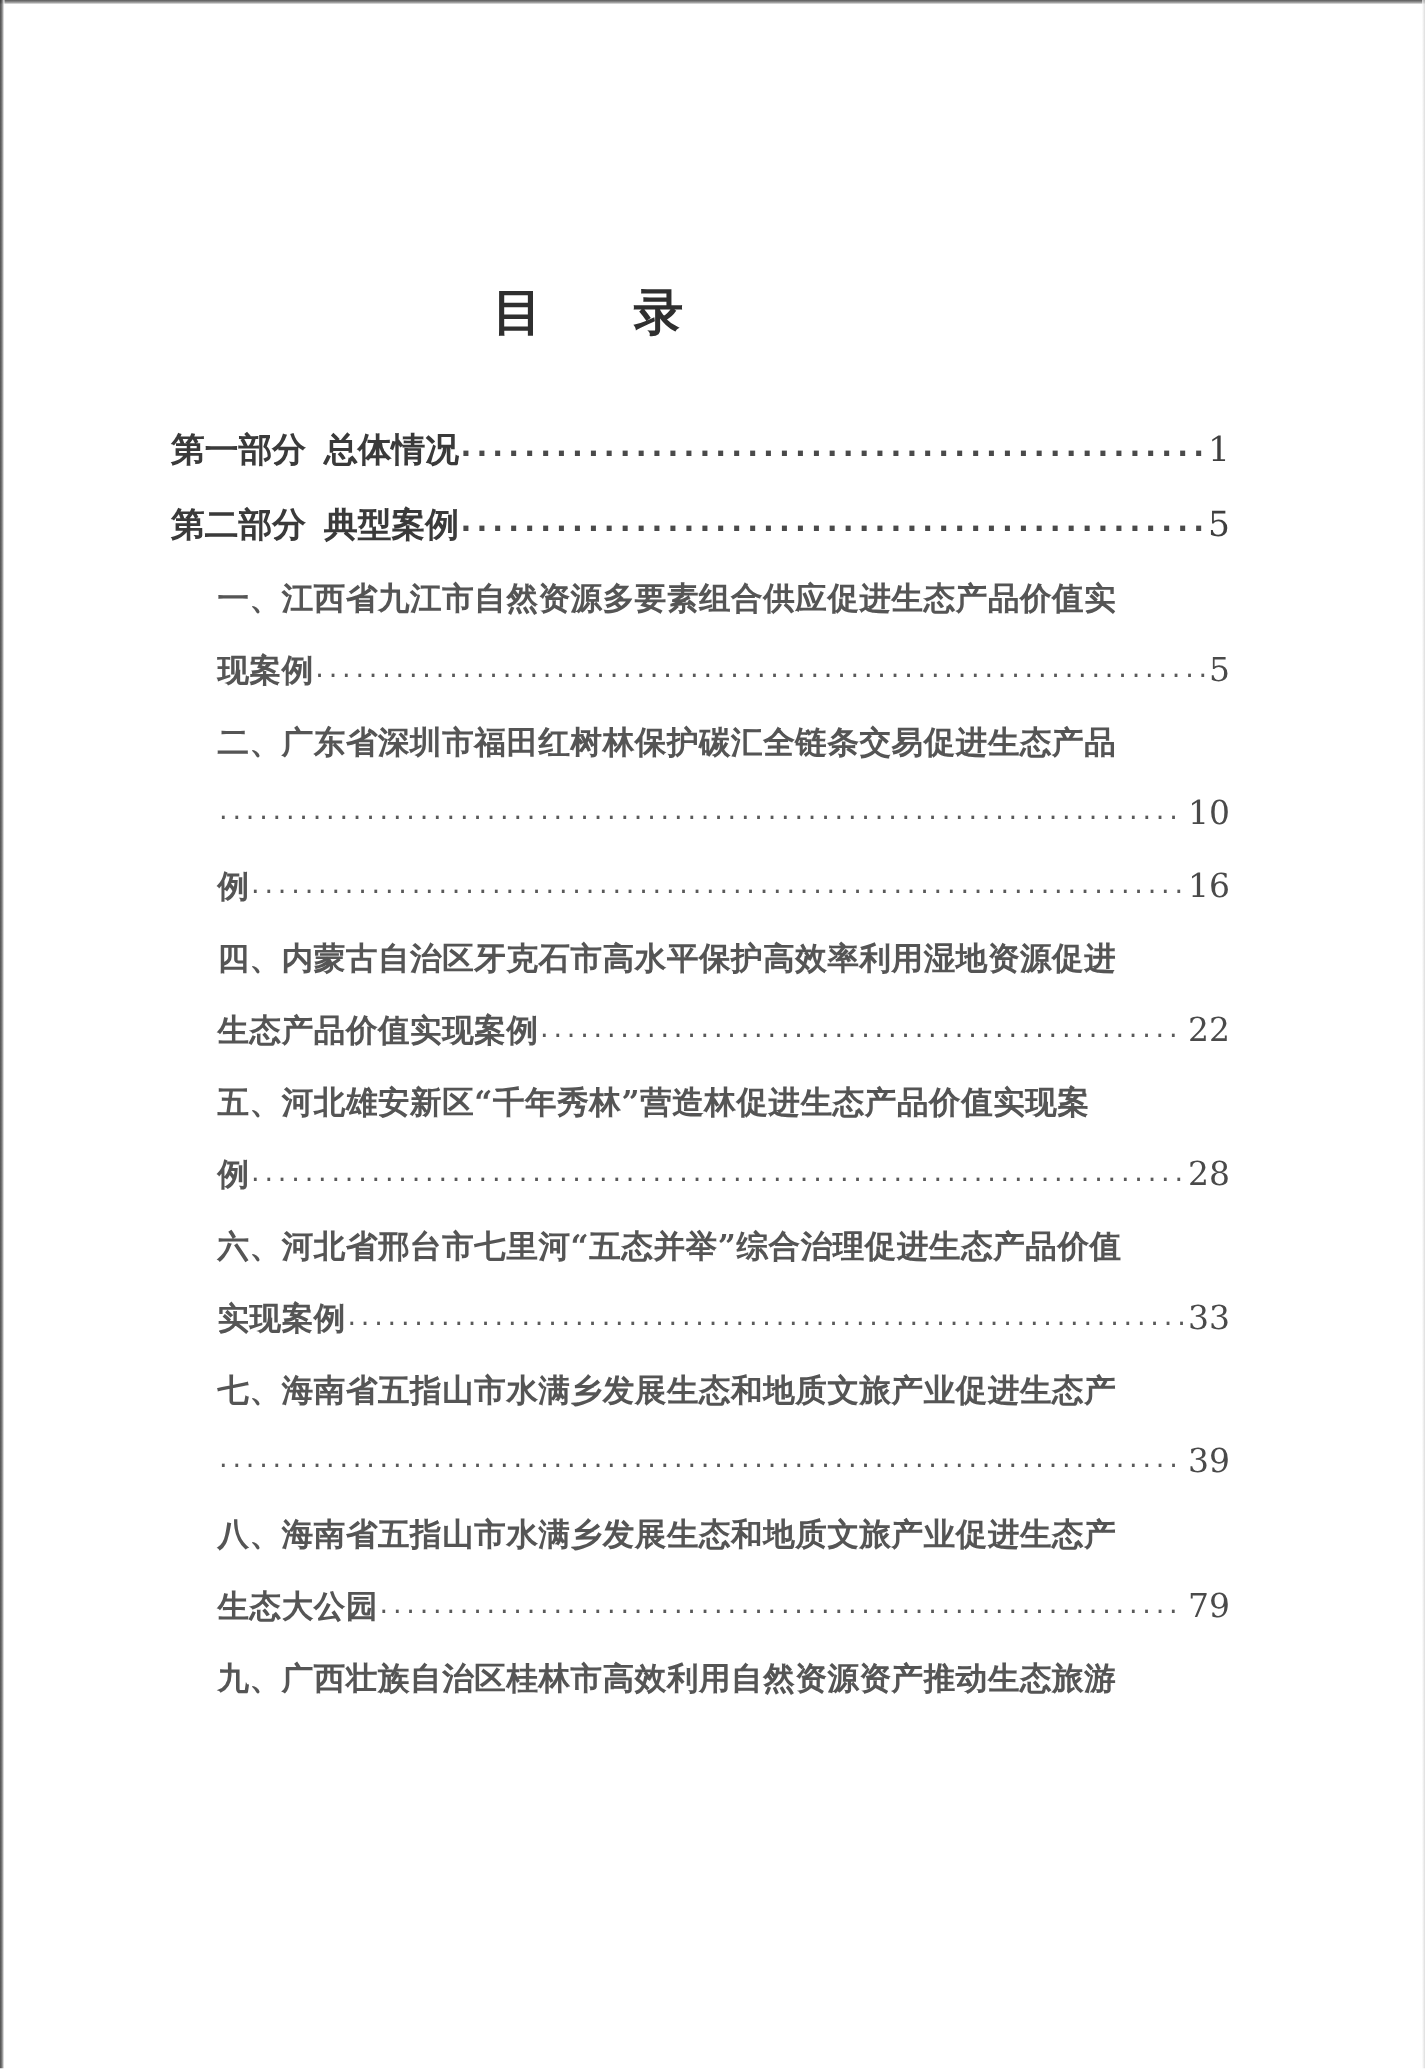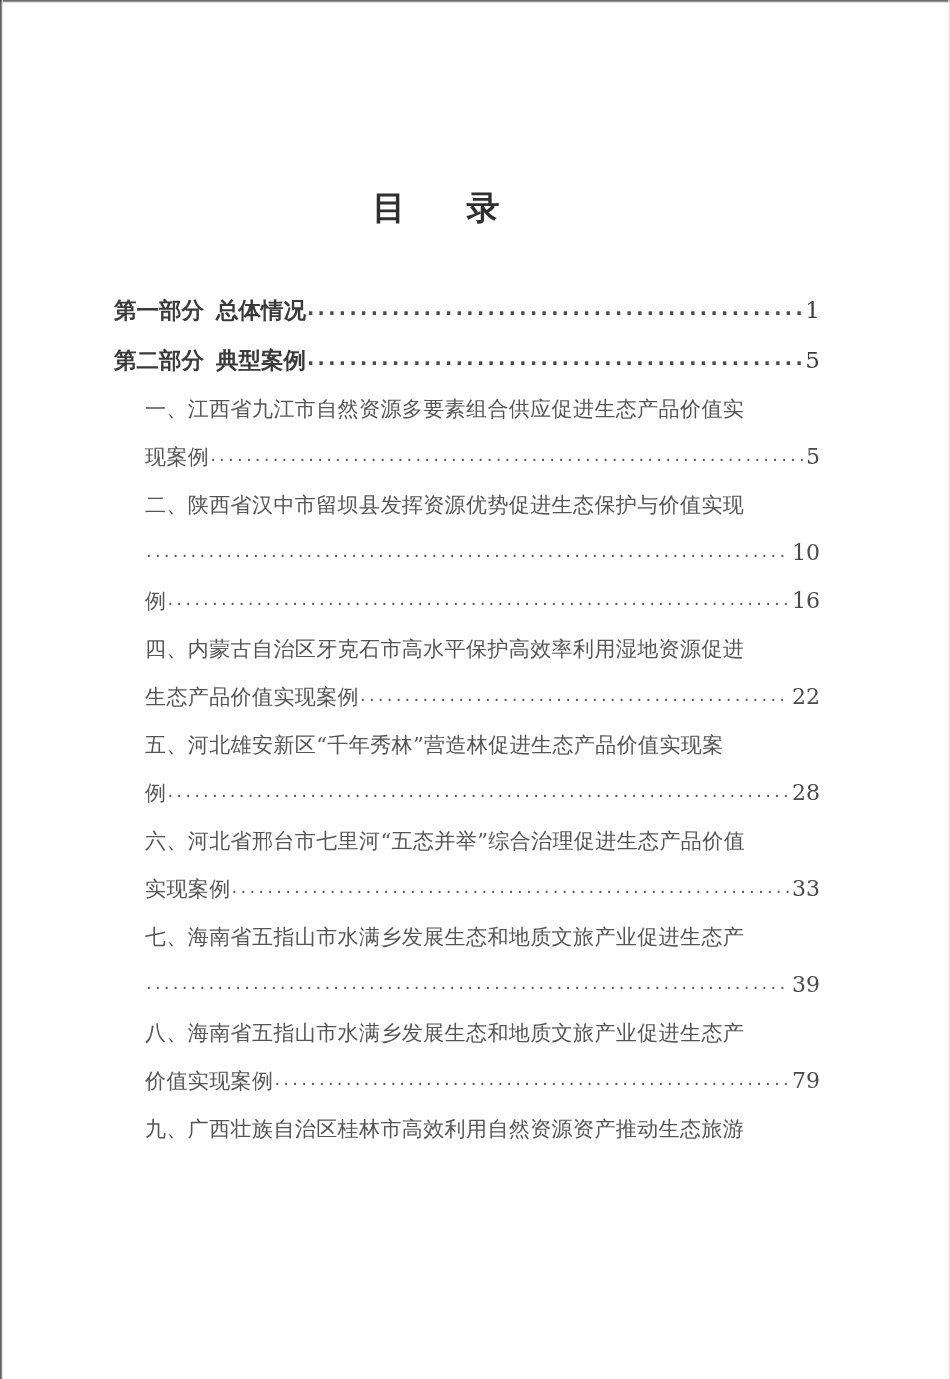--- a/index.html
+++ b/index.html
@@ -57,27 +57,26 @@
     top: 186px;
     left: 0;
     width: 784px;
     text-align: center;
     font-family: "DejaVu Serif", "Liberation Serif", serif;
     font-weight: bold;
     font-size: 33px;
     letter-spacing: 14px;
     color: #2f2f2f;
     text-indent: 14px;
-    margin-left: 44px;
   }
 
   
   .toc-list {
     position: absolute;
-    top: 285px;
+    top: 275px;
     left: 114px;
     width: 706px;
   }
 
   .toc-entry {
     margin-bottom: 0;
   }
 
   
   .part-row {
@@ -111,20 +110,21 @@
   }
   .case-line {
     display: flex;
     align-items: baseline;
     white-space: nowrap;
     height: 48px;
   }
   .case-line .txt {
     flex: 0 0 auto;
     letter-spacing: 0.4px;
+    font-weight: bold;
   }
 
   
   .leader {
     flex: 1 1 auto;
     min-width: 6px;
     overflow: hidden;
     white-space: nowrap;
     margin: 0 1px;
     color: #5a5a5a;
@@ -201,21 +201,21 @@
           <div class="case-line">
             <span class="txt">现案例</span>
             <span class="leader">............................................................................................................................................</span>
             <span class="pageno">5</span>
           </div>
         </div>
       </div>
       <div class="toc-entry">
         <div class="case-row">
           <div class="case-line cont-only">
-            <span class="txt">二、陕西省汉中市留坝县发挥资源优势促进生态保护与价值实现</span>
+            <span class="txt">二、广东省深圳市福田红树林保护碳汇全链条交易促进生态产品</span>
           </div>
           <div class="case-line">
             <span class="leader">............................................................................................................................................</span>
             <span class="pageno">10</span>
           </div>
         </div>
       </div>
       <div class="toc-entry">
         <div class="case-row">
           <div class="case-line">
@@ -271,21 +271,21 @@
             <span class="pageno">39</span>
           </div>
         </div>
       </div>
       <div class="toc-entry">
         <div class="case-row">
           <div class="case-line cont-only">
             <span class="txt">八、海南省五指山市水满乡发展生态和地质文旅产业促进生态产</span>
           </div>
           <div class="case-line">
-            <span class="txt">价值实现案例</span>
+            <span class="txt">生态大公园</span>
             <span class="leader">............................................................................................................................................</span>
             <span class="pageno">79</span>
           </div>
         </div>
       </div>
       <div class="toc-entry">
         <div class="case-row">
           <div class="case-line cont-only">
             <span class="txt">九、广西壮族自治区桂林市高效利用自然资源资产推动生态旅游</span>
           </div>

